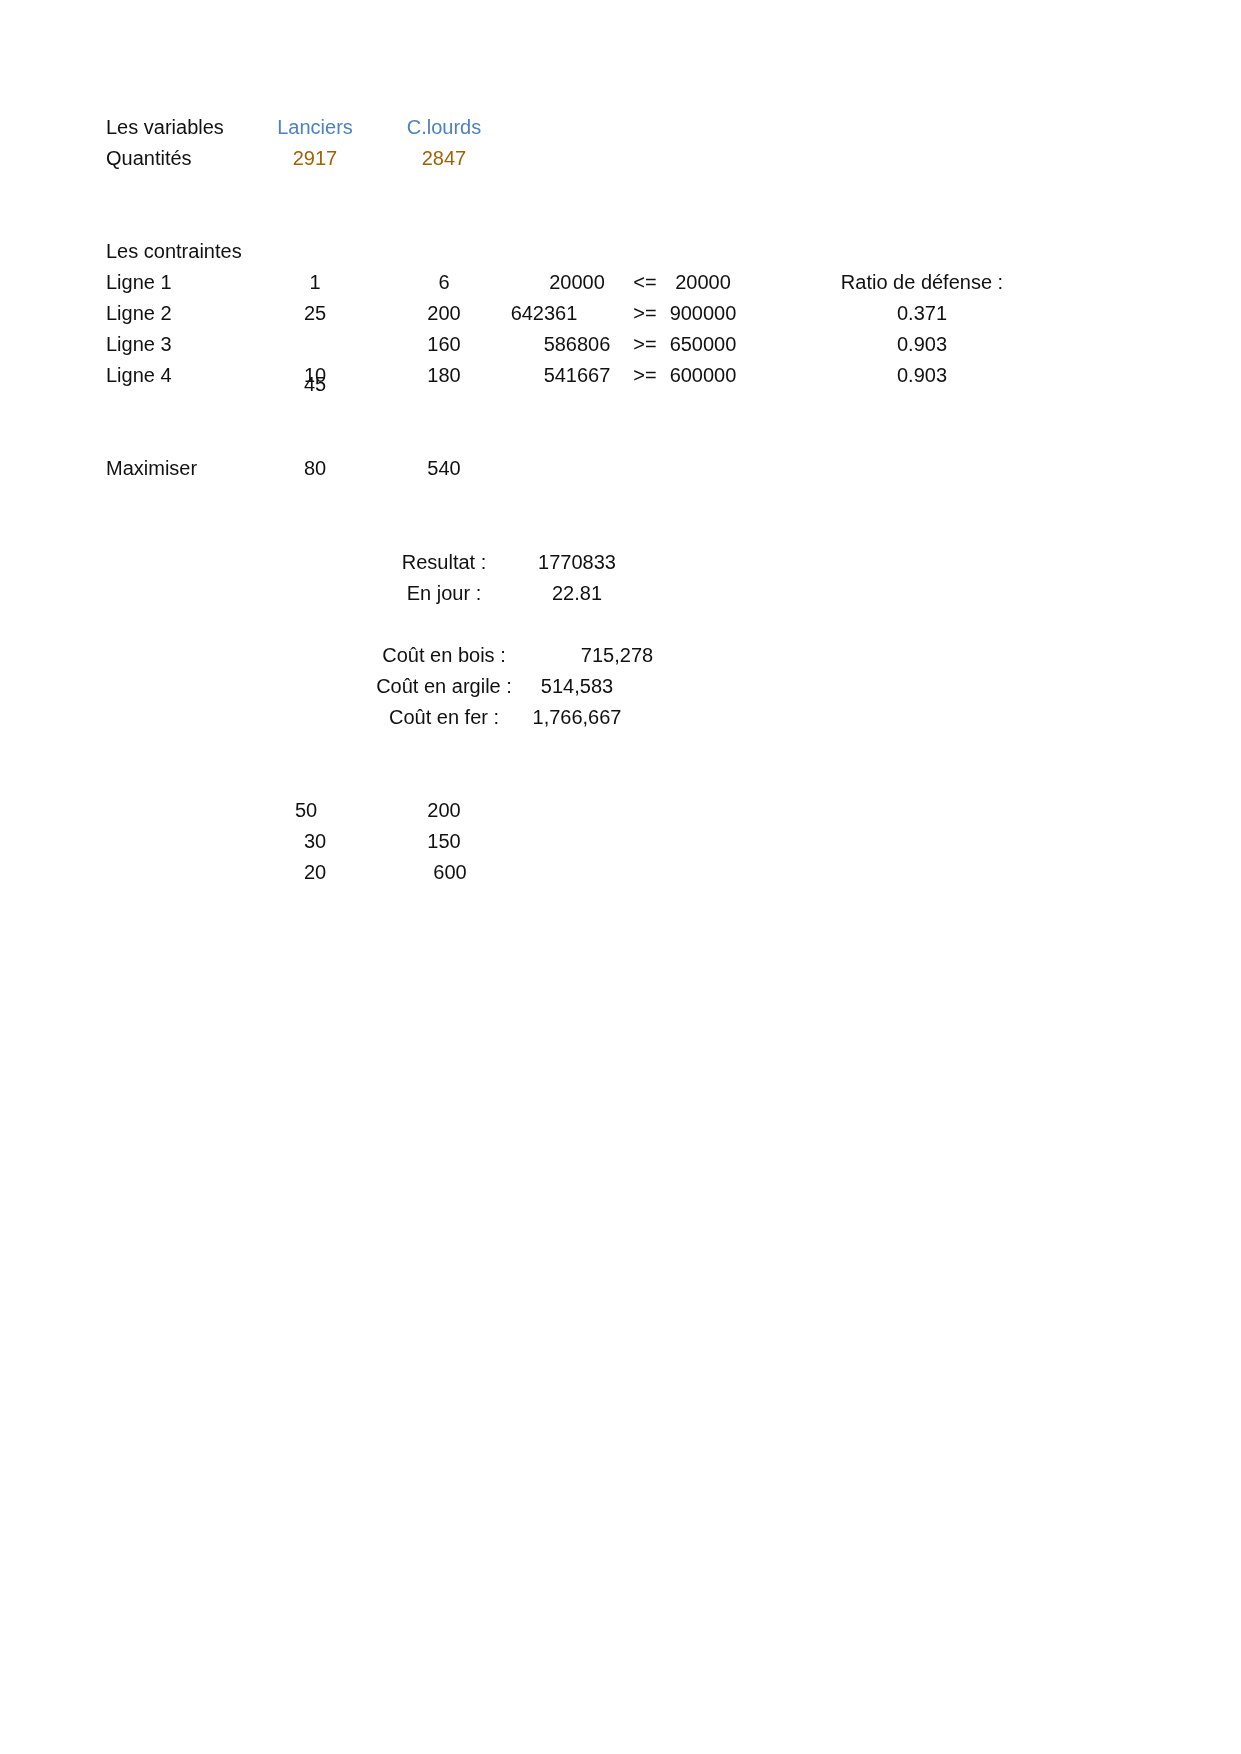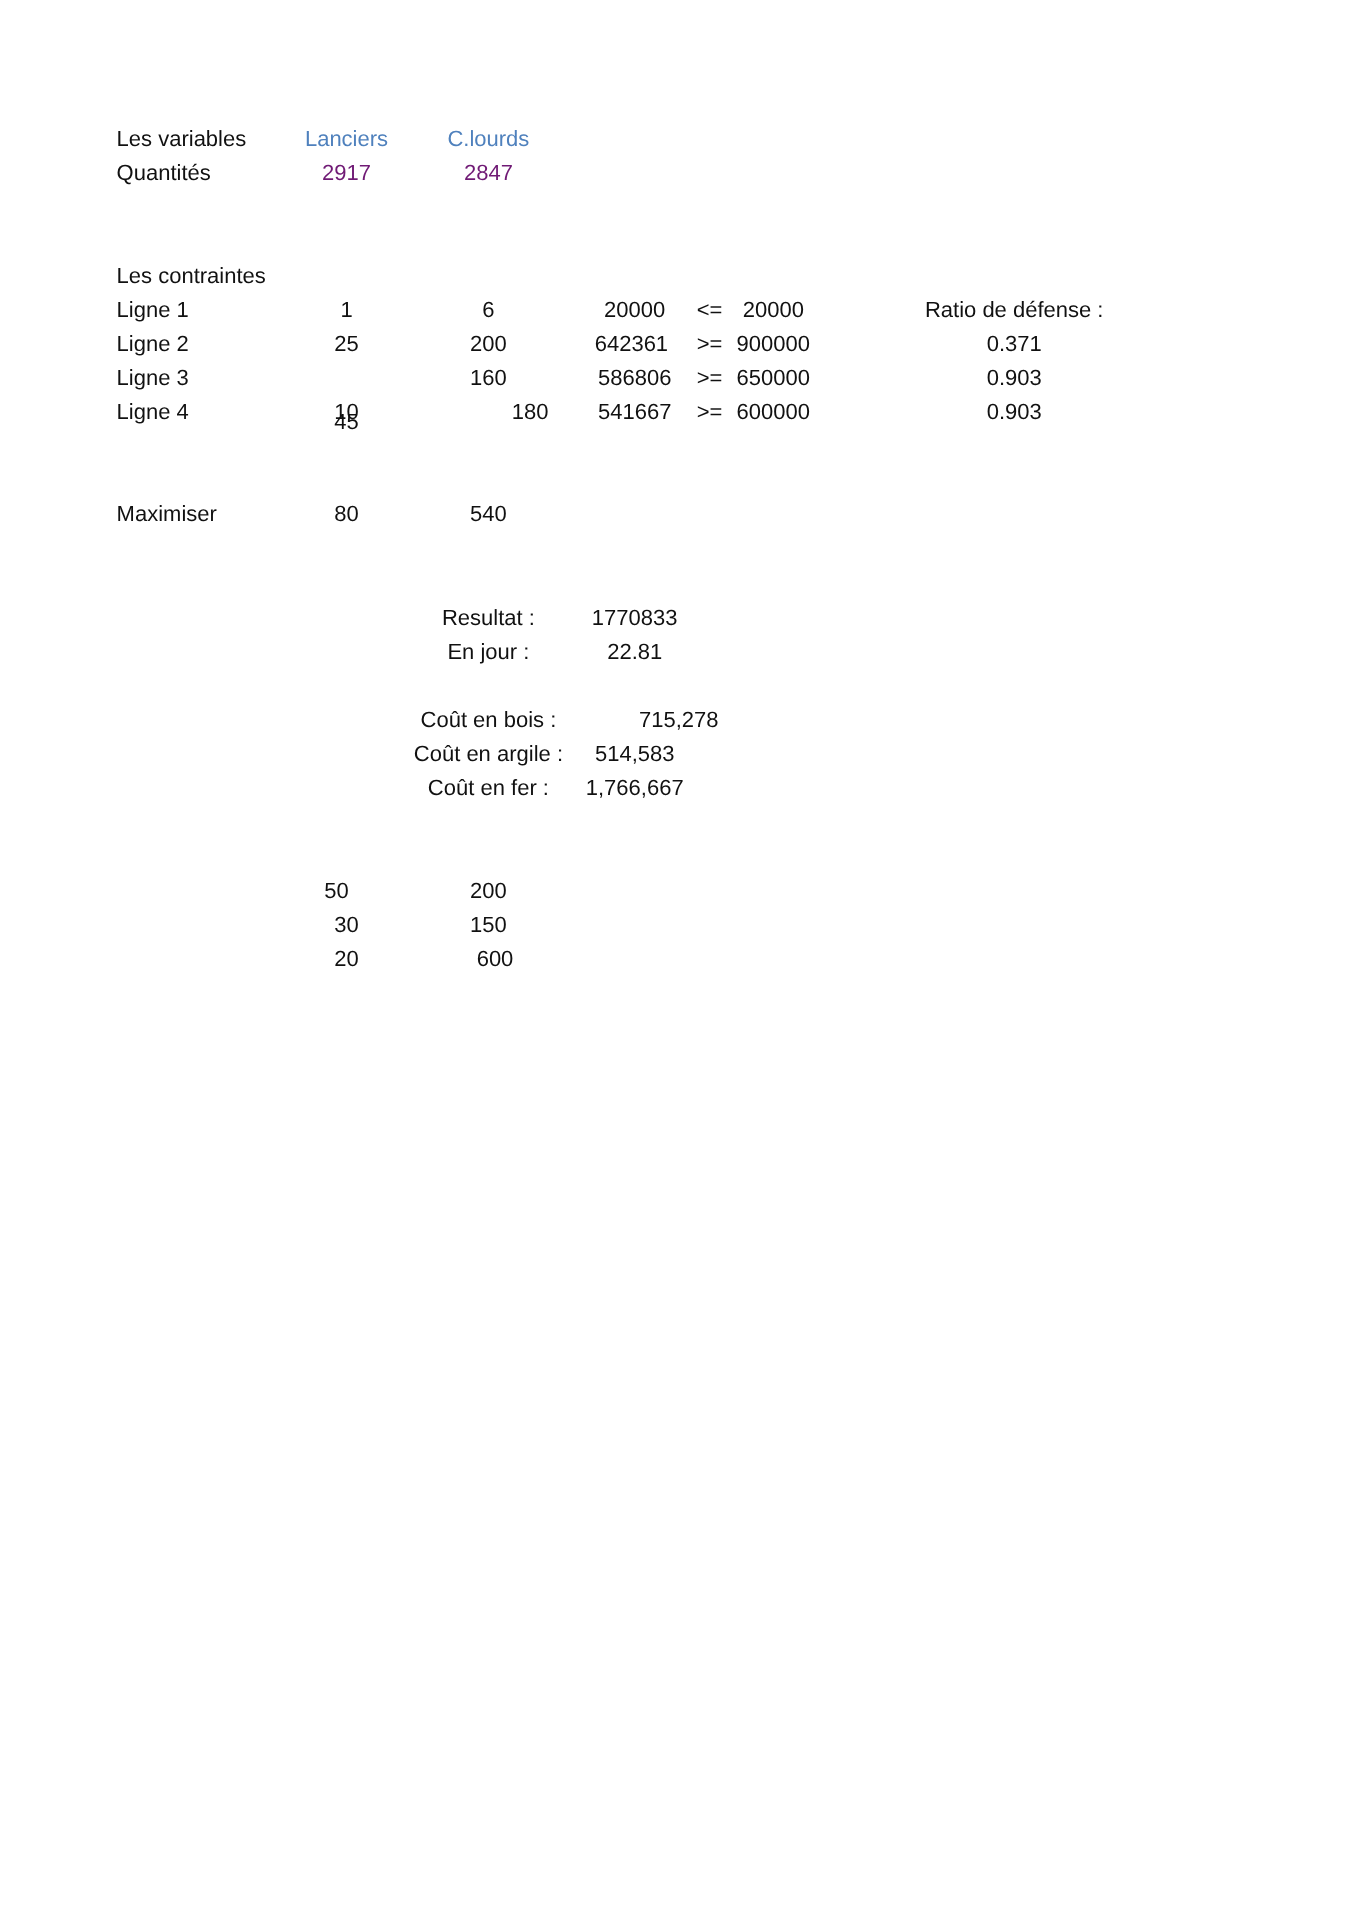--- a/index.html
+++ b/index.html
@@ -7,21 +7,21 @@
       width: 1241px; height: 1754px; position: relative; overflow: hidden;
       font-family: "Liberation Sans", "DejaVu Sans", sans-serif;
       font-size: 20px; color: #111111;
     }
     .cell {
       position: absolute; height: 28px; line-height: 28px; white-space: nowrap;
     }
     .left { text-align: left; }
     .center { text-align: center; transform: translateX(-50%); }
     .blue { color: #4f81bd; }
-    .red { color: #701a75; }
+    .red { color: #a16207; }
   </style>
 </head>
 <body>
 
 <div class="cell left" style="left:106px; top:113px;">Les variables</div>
 <div class="cell center blue" style="left:315px; top:113px;">Lanciers</div>
 <div class="cell center blue" style="left:444px; top:113px;">C.lourds</div>
 
 <div class="cell left" style="left:106px; top:144px;">Quantités</div>
 <div class="cell center red" style="left:315px; top:144px;">2917</div>
@@ -33,36 +33,36 @@
 <div class="cell left" style="left:106px; top:268px;">Ligne 1</div>
 <div class="cell center" style="left:315px; top:268px;">1</div>
 <div class="cell center" style="left:444px; top:268px;">6</div>
 <div class="cell center" style="left:577px; top:268px;">20000</div>
 <div class="cell center" style="left:645px; top:268px;">&lt;=</div>
 <div class="cell center" style="left:703px; top:268px;">20000</div>
 
 <div class="cell left" style="left:106px; top:299px;">Ligne 2</div>
 <div class="cell center" style="left:315px; top:299px;">25</div>
 <div class="cell center" style="left:444px; top:299px;">200</div>
-<div class="cell center" style="left:574px; top:299px;">642361</div>
+<div class="cell center" style="left:544px; top:299px;">642361</div>
 <div class="cell center" style="left:645px; top:299px;">&gt;=</div>
 <div class="cell center" style="left:703px; top:299px;">900000</div>
 <div class="cell center" style="left:922px; top:299px;">0.371</div>
 
 <div class="cell left" style="left:106px; top:330px;">Ligne 3</div>
 <div class="cell center" style="left:315px; top:330px;margin-top:40px;">45</div>
 <div class="cell center" style="left:444px; top:330px;">160</div>
 <div class="cell center" style="left:577px; top:330px;">586806</div>
 <div class="cell center" style="left:645px; top:330px;">&gt;=</div>
 <div class="cell center" style="left:703px; top:330px;">650000</div>
 <div class="cell center" style="left:922px; top:330px;">0.903</div>
 
 <div class="cell left" style="left:106px; top:361px;text-align:center;">Ligne 4</div>
 <div class="cell center" style="left:315px; top:361px;">10</div>
-<div class="cell center" style="left:444px; top:361px;margin-left:38px;">180</div>
+<div class="cell center" style="left:444px; top:361px;">180</div>
 <div class="cell center" style="left:577px; top:361px;text-align:right;">541667</div>
 <div class="cell center" style="left:645px; top:361px;">&gt;=</div>
 <div class="cell center" style="left:703px; top:361px;">600000</div>
 <div class="cell center" style="left:922px; top:361px;">0.903</div>
 
 <div class="cell left" style="left:106px; top:454px;">Maximiser</div>
 <div class="cell center" style="left:315px; top:454px;">80</div>
 <div class="cell center" style="left:444px; top:454px;">540</div>
 
 <div class="cell center" style="left:444px; top:548px;">Resultat :</div>

